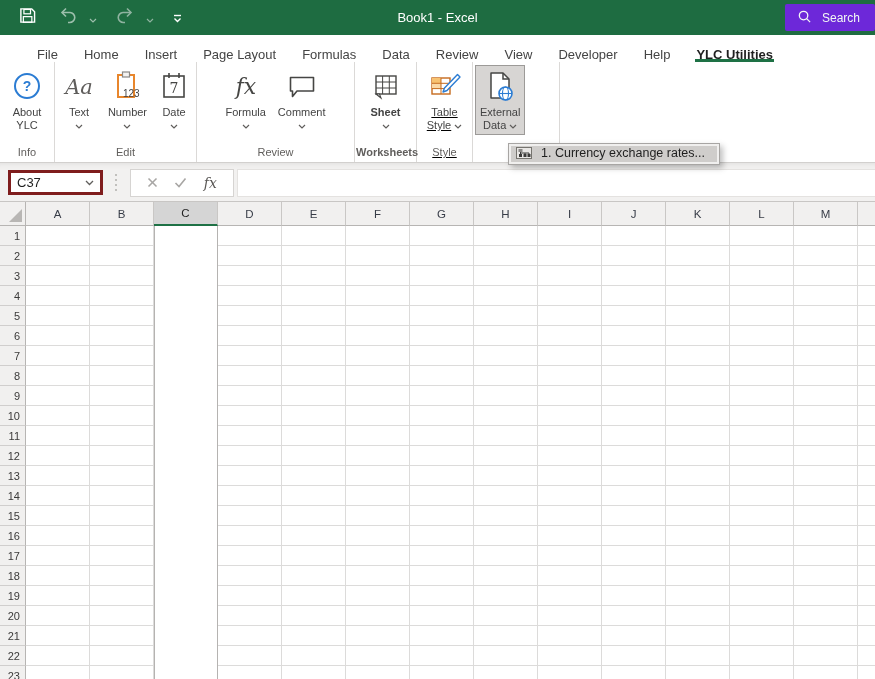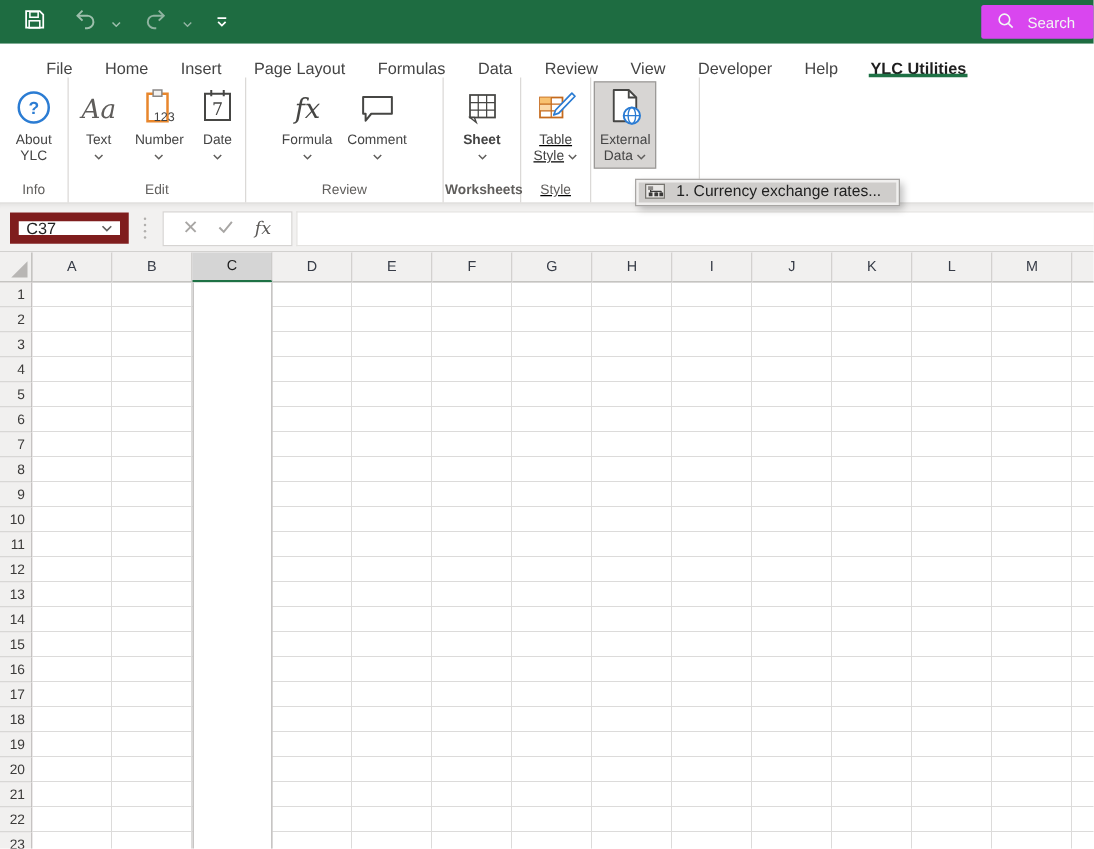--- a/index.html
+++ b/index.html
@@ -16,21 +16,21 @@
   }
   .tb-btn { display:flex; align-items:center; justify-content:center; height:35px; padding:0 7px; }
   .tb-save { margin-left:12px; }
   .tb-chev { margin-left:1px; padding:0 3px; }
   .tb-title {
     position:absolute; left:50%; top:0; transform:translateX(-50%);
     height:35px; display:flex; align-items:center; font-size:13px; color:#fff; white-space:nowrap;
   }
   .tb-search {
     position:absolute; right:0; top:4px; width:90px; height:27px;
-    background:#d946ef; border-radius:2px; display:flex; align-items:center;
+    background:#6d28d9; border-radius:2px; display:flex; align-items:center;
     padding-left:12px; gap:10px; font-size:12px; color:#f2f7f4; cursor:pointer;
   }
 
   
   .tabrow {
     position:absolute; left:0; top:35px; width:875px; height:27px;
     background:#fff; display:flex; align-items:flex-end; padding-left:24px;
   }
   .tab {
     position:relative; display:flex; align-items:center; padding:0 13px;
@@ -71,21 +71,21 @@
   .g-ext .rbuttons { justify-content:flex-start; }
 
   
   .fbar {
     position:absolute; left:0; top:163px; width:875px; height:39px;
     background:#f2f1f0; border-bottom:1px solid #c8c6c4;
     box-shadow: inset 0 6px 6px -6px rgba(0,0,0,0.10);
   }
   .namebox {
     position:absolute; left:8px; top:7px; width:95px; height:25px; background:#fff;
-    border:7px solid #7f1d1d; display:flex; align-items:center; padding:0 6px;
+    border:3px solid #7f1d1d; display:flex; align-items:center; padding:0 6px;
     font-size:13px; color:#1f1f1f; cursor:text;
   }
   .namebox .nb-caret { margin-left:auto; display:flex; }
   .grip { position:absolute; left:115px; top:11px; display:flex; flex-direction:column; gap:3px; }
   .grip i { width:2px; height:2px; border-radius:50%; background:#b1afad; }
   .fnbox {
     position:absolute; left:130px; top:6px; width:104px; height:28px; background:#fff;
     border:1px solid #d6d4d2; display:flex; align-items:center; justify-content:space-around; padding:0 8px;
   }
   .fnbox .fx { font-family:"DejaVu Serif","Liberation Serif",serif; font-style:italic; font-size:14px; color:#5a5856; }
@@ -186,20 +186,21 @@
       </span>
     </div>
     <div class="tb-btn" style="margin-left:8px;">
       <span>
         <svg width="11" height="9" viewBox="0 0 11 9">
             <line x1="2" y1="1.5" x2="9" y2="1.5" stroke="#ffffff" stroke-width="1.4"></line>
             <path d="M2.5 4.5 L5.5 7.5 L8.5 4.5" fill="none" stroke="#ffffff" stroke-width="1.4"></path>
           </svg>
       </span>
     </div>
+    <div class="tb-title">Book1 - Excel</div>
     <div class="tb-search">
       <span>
         <svg width="15" height="15" viewBox="0 0 16 16">
             <circle cx="7" cy="7" r="4.5" fill="none" stroke="#f2f7f4" stroke-width="1.4"></circle>
             <line x1="10.3" y1="10.3" x2="14" y2="14" stroke="#f2f7f4" stroke-width="1.4"></line>
           </svg>
       </span>
       <span>Search</span>
     </div>
   </div>

